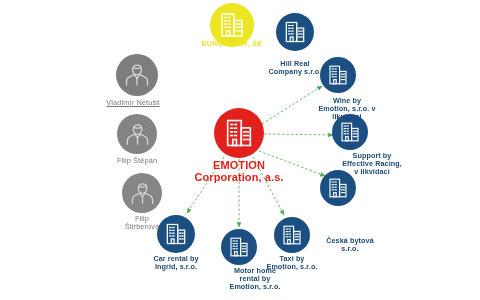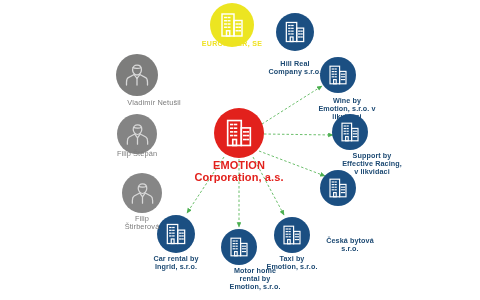--- a/index.html
+++ b/index.html
@@ -266,32 +266,32 @@
       <div class="node" style="left: 137px; top: 75px; width: 42px; height: 42px; background: rgb(125, 125, 124);">
         <svg class="ico" width="28" height="28" viewBox="0 0 24 24" fill="none" stroke="#d8d8d8" stroke-width="1.1" stroke-linecap="round" stroke-linejoin="round">
     <path d="M8.2 7.4c0-2.3 1.6-3.9 3.8-3.9s3.8 1.6 3.8 3.9c0 2.5-1.7 4.6-3.8 4.6S8.2 9.9 8.2 7.4z"></path>
     <path d="M8.6 5.6c1.2 0.9 5.1 1.1 6.6 0.2"></path>
     <path d="M9.6 11.6 L4.6 14.2 C3.4 14.9 3.0 16.4 3.0 18.2 L3.0 20.6"></path>
     <path d="M14.4 11.6 L19.4 14.2 C20.6 14.9 21.0 16.4 21.0 18.2 L21.0 20.6"></path>
     <path d="M9.6 11.6 L12 15.0 L14.4 11.6"></path>
     <path d="M12 15.0 L12 20.6"></path>
   </svg>
       </div>
-      <div class="label lbl-person" style="left: 154px; top: 99px;">Vladimír Netušil</div>
+      <div class="label lbl-person" style="left: 133px; top: 99px; text-decoration: underline;">Vladimír Netušil</div>
       <div class="node" style="left: 137px; top: 134px; width: 40px; height: 40px; background: rgb(132, 132, 132);">
         <svg class="ico" width="27" height="27" viewBox="0 0 24 24" fill="none" stroke="#d8d8d8" stroke-width="1.1" stroke-linecap="round" stroke-linejoin="round">
     <path d="M8.2 7.4c0-2.3 1.6-3.9 3.8-3.9s3.8 1.6 3.8 3.9c0 2.5-1.7 4.6-3.8 4.6S8.2 9.9 8.2 7.4z"></path>
     <path d="M8.6 5.6c1.2 0.9 5.1 1.1 6.6 0.2"></path>
     <path d="M9.6 11.6 L4.6 14.2 C3.4 14.9 3.0 16.4 3.0 18.2 L3.0 20.6"></path>
     <path d="M14.4 11.6 L19.4 14.2 C20.6 14.9 21.0 16.4 21.0 18.2 L21.0 20.6"></path>
     <path d="M9.6 11.6 L12 15.0 L14.4 11.6"></path>
     <path d="M12 15.0 L12 20.6"></path>
   </svg>
       </div>
-      <div class="label lbl-person" style="left: 137px; top: 150px;">Filip Štěpán</div>
+      <div class="label lbl-person" style="left: 137px; top: 157px;">Filip Štěpán</div>
       <div class="node" style="left: 142px; top: 193px; width: 40px; height: 40px; background: rgb(134, 134, 134);">
         <svg class="ico" width="27" height="27" viewBox="0 0 24 24" fill="none" stroke="#d8d8d8" stroke-width="1.1" stroke-linecap="round" stroke-linejoin="round">
     <path d="M8.2 7.4c0-2.3 1.6-3.9 3.8-3.9s3.8 1.6 3.8 3.9c0 2.5-1.7 4.6-3.8 4.6S8.2 9.9 8.2 7.4z"></path>
     <path d="M8.6 5.6c1.2 0.9 5.1 1.1 6.6 0.2"></path>
     <path d="M9.6 11.6 L4.6 14.2 C3.4 14.9 3.0 16.4 3.0 18.2 L3.0 20.6"></path>
     <path d="M14.4 11.6 L19.4 14.2 C20.6 14.9 21.0 16.4 21.0 18.2 L21.0 20.6"></path>
     <path d="M9.6 11.6 L12 15.0 L14.4 11.6"></path>
     <path d="M12 15.0 L12 20.6"></path>
   </svg>
       </div>

